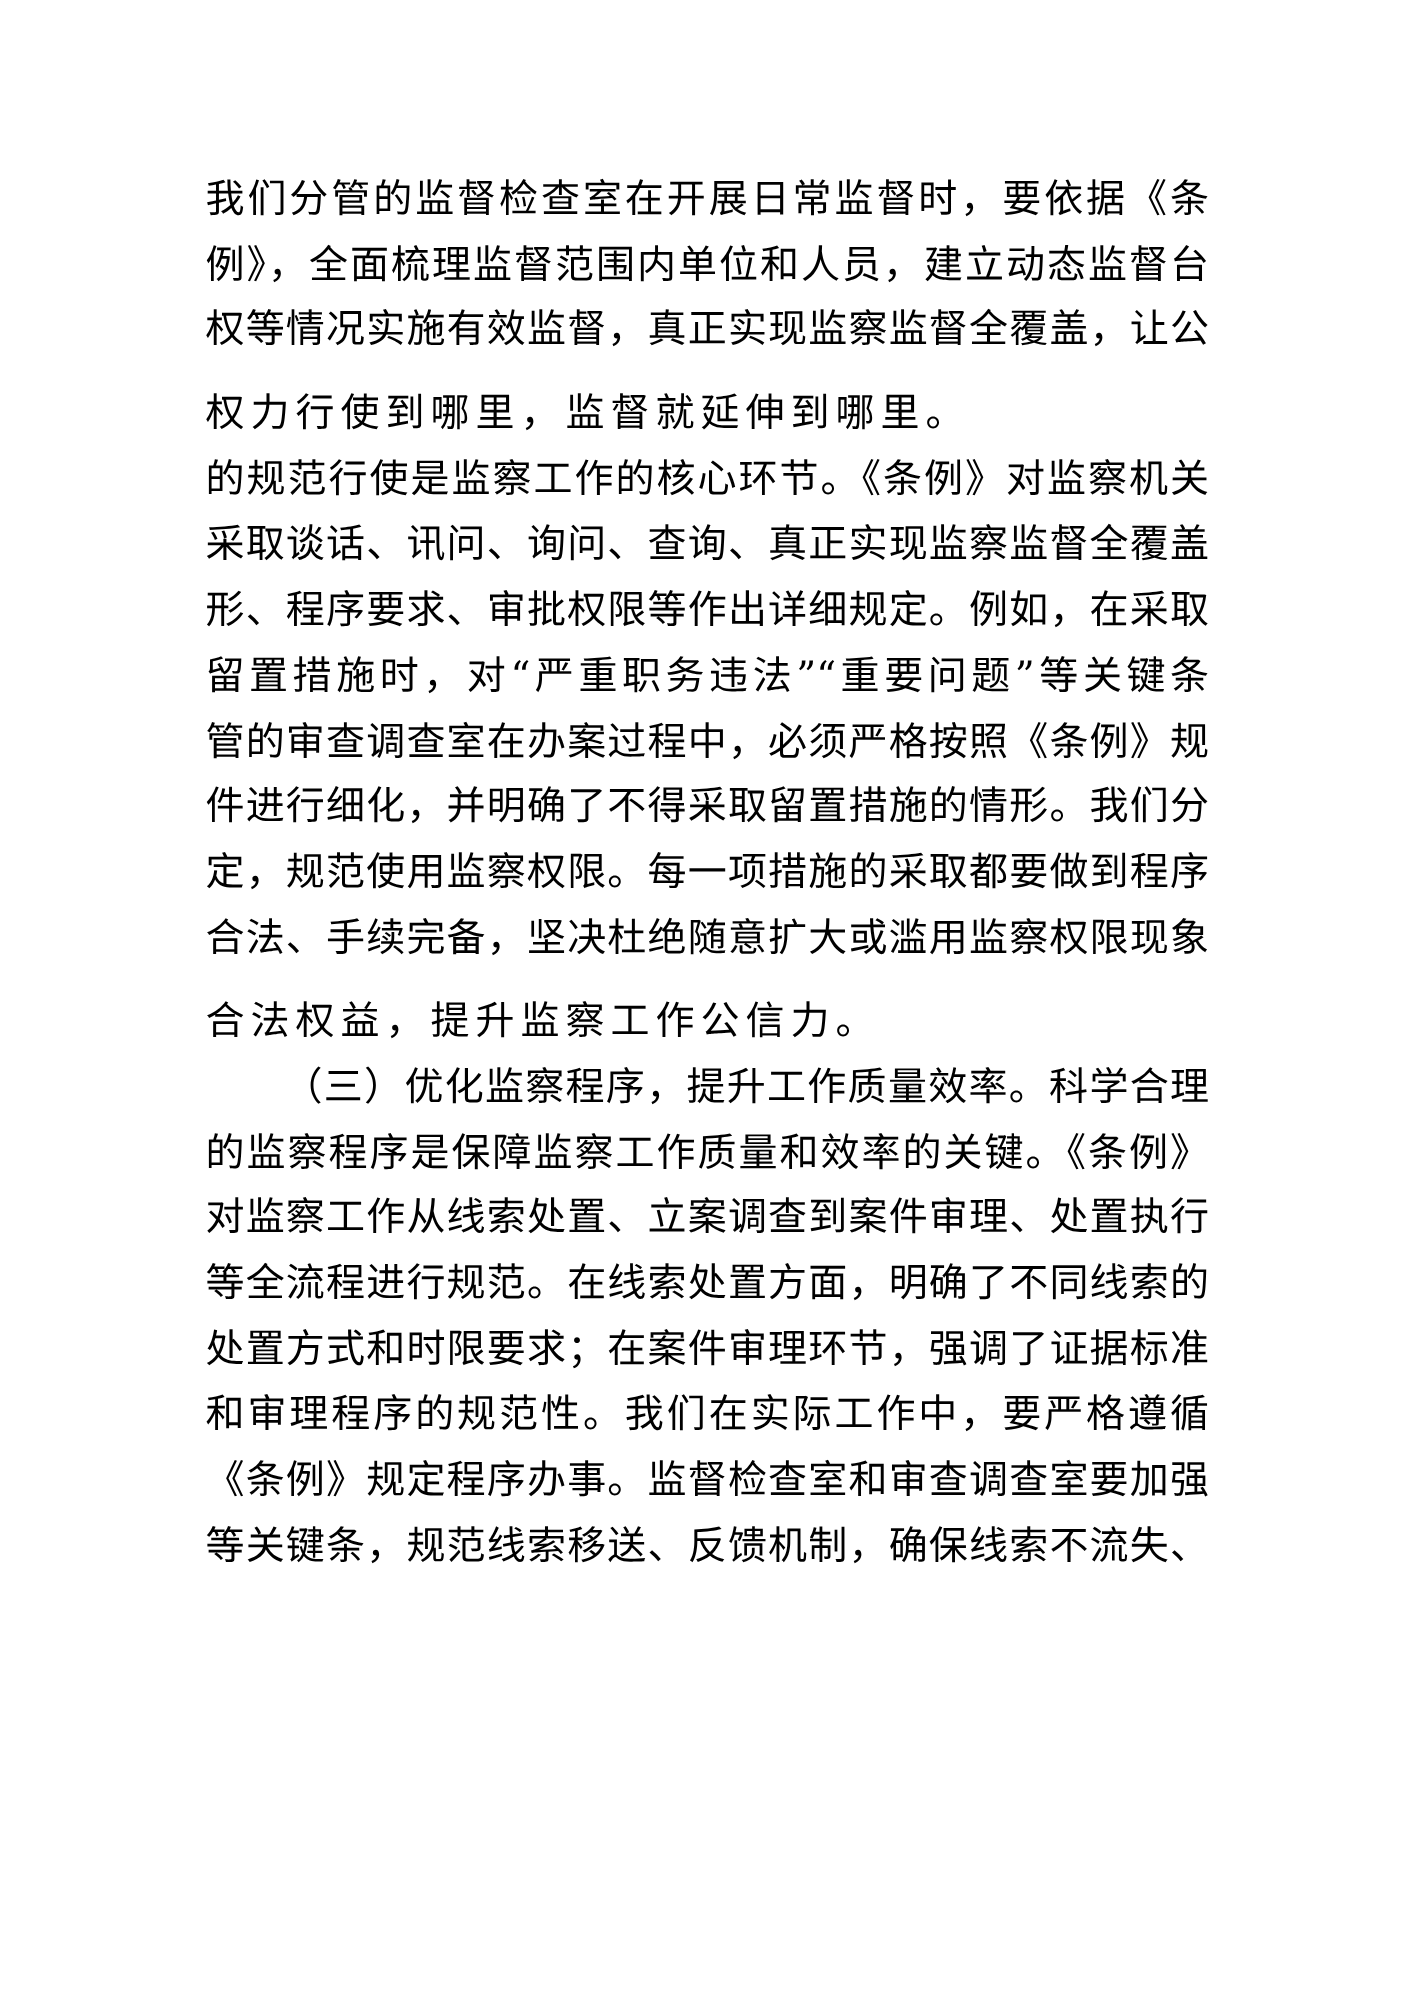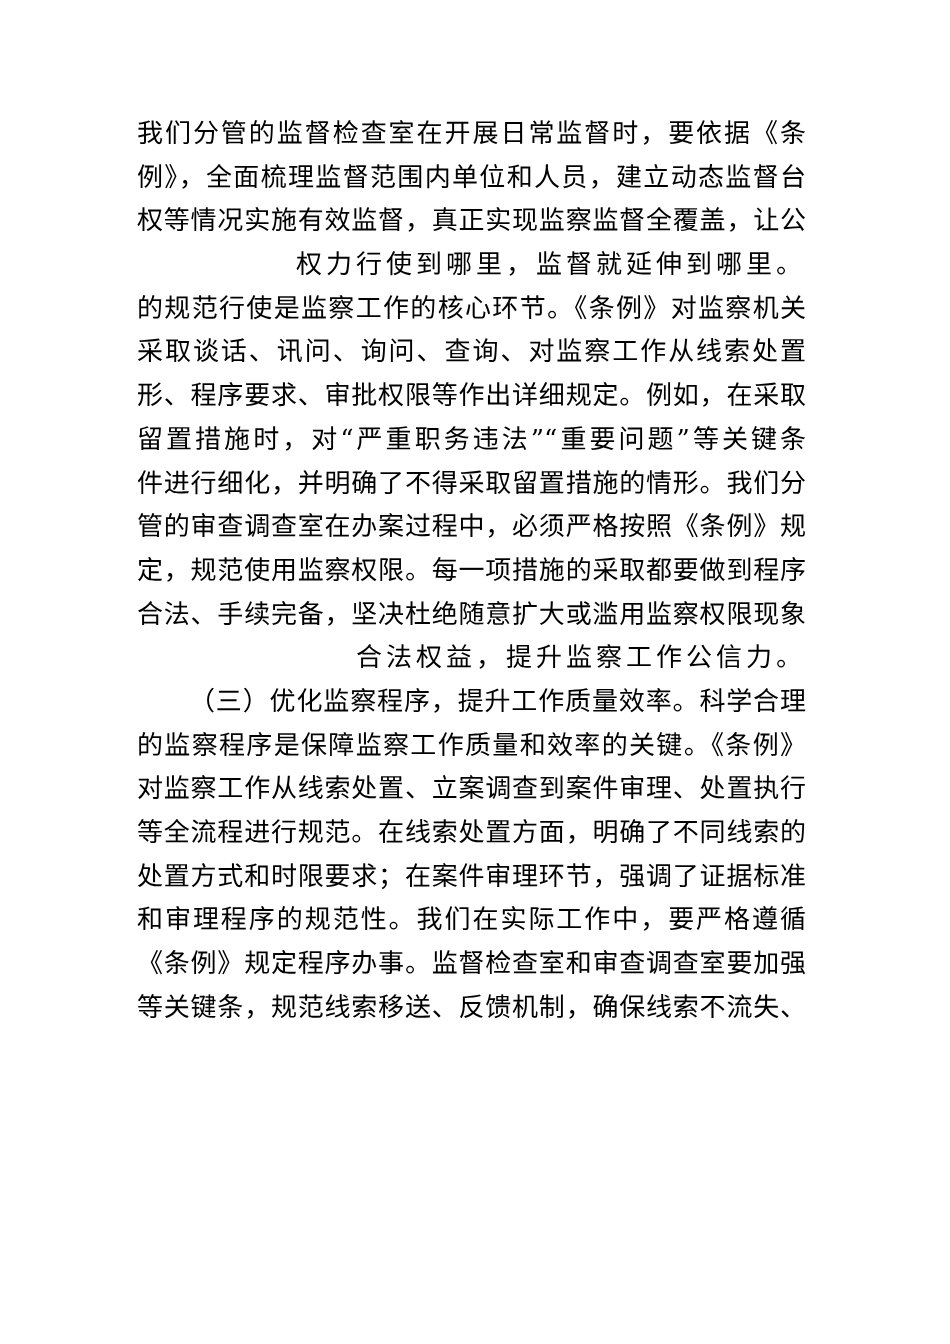--- a/index.html
+++ b/index.html
@@ -38,45 +38,46 @@
     overflow: hidden;
     white-space: normal;
   }
   
   .line.stretch {
     text-align: justify;
     text-align-last: justify;
   }
   
   .line.flush {
-    text-align: right;
+    text-align: left;
     letter-spacing: 4px;
+    margin-top: 12px;
   }
   .line.indent {
     text-indent: 2em;
   }
 </style>
 </head>
 <body>
 
 <div class="page">
   <div class="text-block" style="background: rgb(255, 255, 255); color: rgb(0, 0, 0);">
       <div class="paragraph">
         <div class="line stretch">我们分管的监督检查室在开展日常监督时，要依据《条</div>
         <div class="line stretch">例》，全面梳理监督范围内单位和人员，建立动态监督台</div>
         <div class="line stretch">权等情况实施有效监督，真正实现监察监督全覆盖，让公</div>
         <div class="line flush">权力行使到哪里，监督就延伸到哪里。</div>
       </div>
       <div class="paragraph">
         <div class="line stretch">的规范行使是监察工作的核心环节。《条例》对监察机关</div>
-        <div class="line stretch">采取谈话、讯问、询问、查询、对监察工作从线索处置</div>
+        <div class="line stretch">采取谈话、讯问、询问、查询、真正实现监察监督全覆盖</div>
         <div class="line stretch">形、程序要求、审批权限等作出详细规定。例如，在采取</div>
         <div class="line stretch">留置措施时，对“严重职务违法”“重要问题”等关键条</div>
+        <div class="line stretch">管的审查调查室在办案过程中，必须严格按照《条例》规</div>
         <div class="line stretch">件进行细化，并明确了不得采取留置措施的情形。我们分</div>
-        <div class="line stretch">管的审查调查室在办案过程中，必须严格按照《条例》规</div>
         <div class="line stretch">定，规范使用监察权限。每一项措施的采取都要做到程序</div>
         <div class="line stretch">合法、手续完备，坚决杜绝随意扩大或滥用监察权限现象</div>
         <div class="line flush">合法权益，提升监察工作公信力。</div>
       </div>
       <div class="paragraph">
         <div class="line stretch indent">（三）优化监察程序，提升工作质量效率。科学合理</div>
         <div class="line stretch">的监察程序是保障监察工作质量和效率的关键。《条例》</div>
         <div class="line stretch">对监察工作从线索处置、立案调查到案件审理、处置执行</div>
         <div class="line stretch">等全流程进行规范。在线索处置方面，明确了不同线索的</div>
         <div class="line stretch">处置方式和时限要求；在案件审理环节，强调了证据标准</div>

